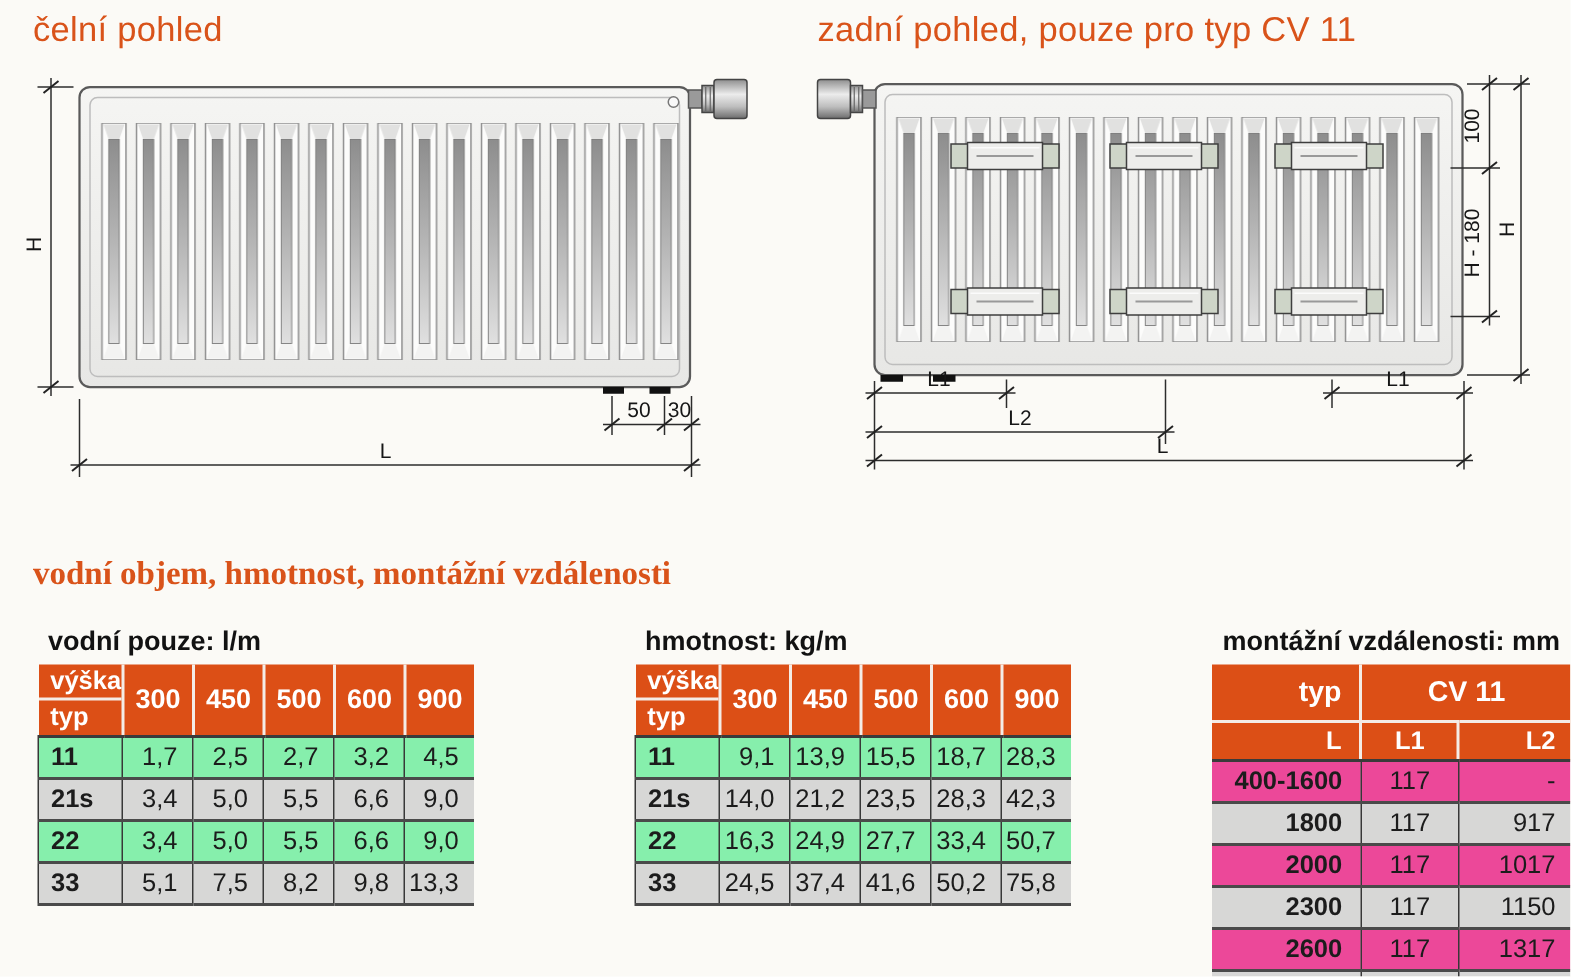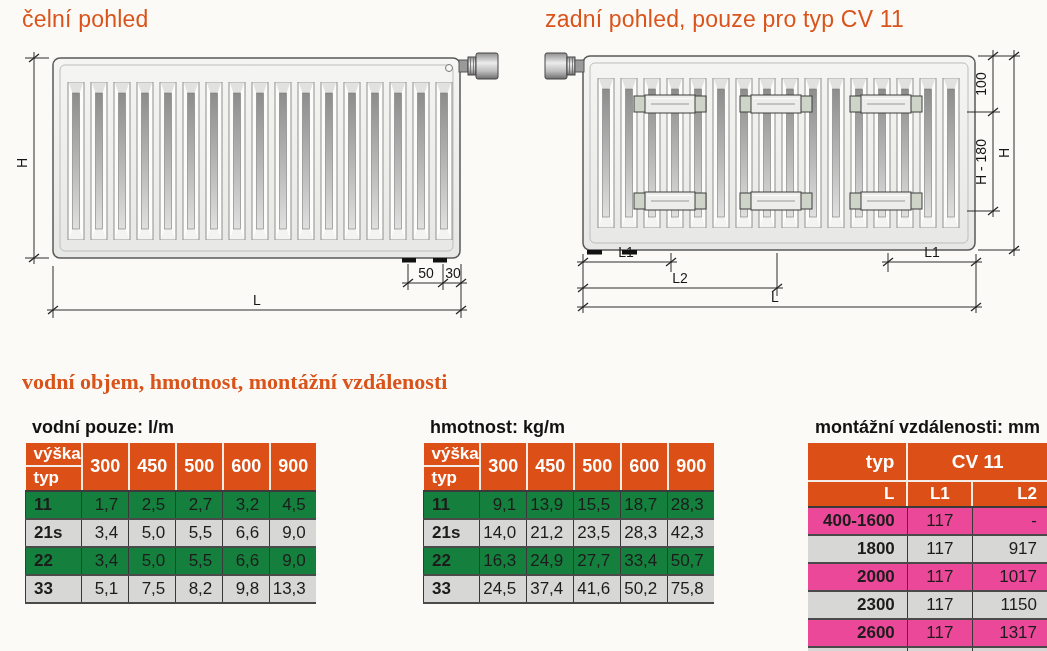--- a/index.html
+++ b/index.html
@@ -28,21 +28,21 @@
   #t1 { left:25px; } #t2 { left:423px; } #t3 { left:808px; }
   .tbl-caption { margin:0 0 5px 7px; font-size:18px; font-weight:bold; color:#121212; }
 
   table { border-collapse:collapse; table-layout:fixed; }
   th { background:#dc4f16; color:#fff; font-weight:bold; font-size:18px; padding:0; }
   .vt th { height:47px; border-bottom:2.5px solid #3a3a3a; }
   .vt .num-th { width:45px; text-align:center; border-left:2px solid #f4ece6; }
   .corner { width:52px; vertical-align:top; }
   .corner span { display:block; text-align:left; padding-left:8px; font-size:17px; line-height:22px; }
   .corner .ct { border-bottom:2px solid #f4ece6; }
-  .vt td { height:24px; font-size:17px; background:#15803d;
+  .vt td { height:24px; font-size:17px; background:#86efac;
            border-bottom:2px solid #4a4a4a; border-left:1.5px solid #383838; }
   .vt td.t { font-weight:bold; text-align:left; padding-left:8px; }
   .vt td.v { text-align:right; padding-right:10px; }
   tr.shade td { background:#d7d7d6; }
 
   .mt th { border-bottom:0; }
   .mt .r1 th { height:37px; font-size:19px; }
   .mt .r2 th { height:24px; font-size:17px; border-top:2.5px solid #f4ece6; border-bottom:2.5px solid #3a3a3a; }
   .mt .th-typ { text-align:right; padding-right:12px; width:89px; }
   .mt .th-cv  { text-align:center; border-left:2.5px solid #f4ece6; }

